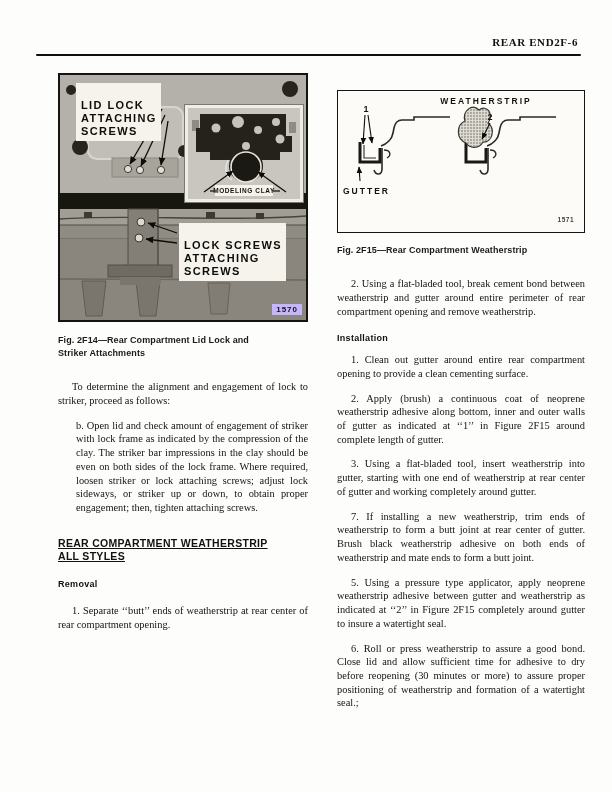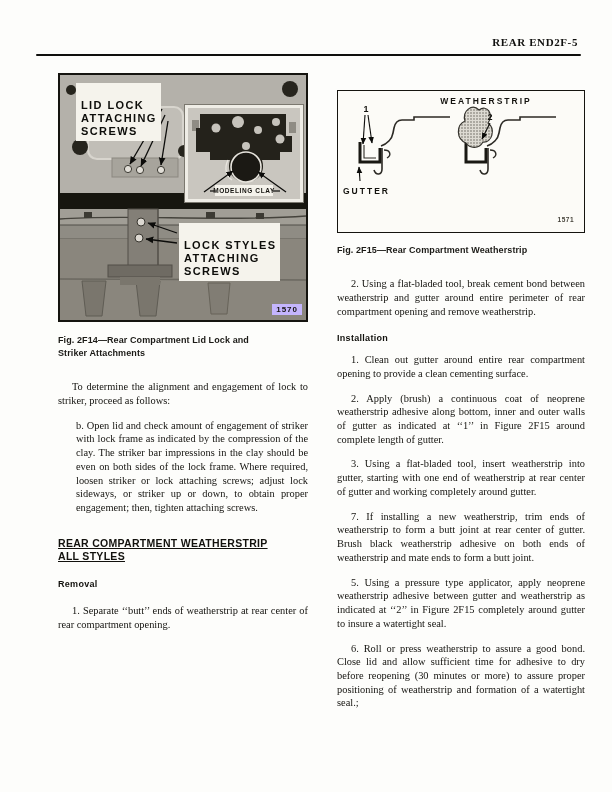--- a/index.html
+++ b/index.html
@@ -47,21 +47,21 @@
   .svg-num{font:600 9px "Liberation Sans",sans-serif;}
   .svg-fid{font:600 6.5px "Liberation Sans",sans-serif;fill:#45423a;letter-spacing:.5px;}
   .inset-label{font:bold 6.5px "Liberation Sans",sans-serif;letter-spacing:.6px;}
 </style>
 </head>
 <body>
 
 <div class="page">
 
   <div class="hdr">
-    <span class="sect">REAR END</span><span>2F-5</span>
+    <span class="sect">REAR END</span><span>2F-6</span>
   </div>
   <div class="rule"></div>
 
   <div class="col col-left">
 
     <div class="photo-frame">
       <svg class="photo-bg" width="246" height="245" viewBox="0 0 246 245">
         <defs>
           <marker id="ah1" markerWidth="8" markerHeight="8" refX="5.6" refY="3" orient="auto">
             <path d="M0,0.4 L6,3 L0,5.6 Z" fill="#0c0c0a"></path>
@@ -144,21 +144,21 @@
           <text x="56" y="85" text-anchor="middle" class="inset-label">MODELING CLAY</text>
         </svg>
       </div>
 
       <div class="photo-label lbl-lidlock">
         <span>LID LOCK</span>
         <span>ATTACHING</span>
         <span>SCREWS</span>
       </div>
       <div class="photo-label lbl-striker">
-        <span>LOCK STYLES</span>
+        <span>LOCK SCREWS</span>
         <span>ATTACHING</span>
         <span>SCREWS</span>
       </div>
       <div class="photo-num">1570</div>
     </div>
 
     <div class="fig-caption">
       <div>Fig. 2F14—Rear Compartment Lid Lock and</div>
       <div>Striker Attachments</div>
     </div>

